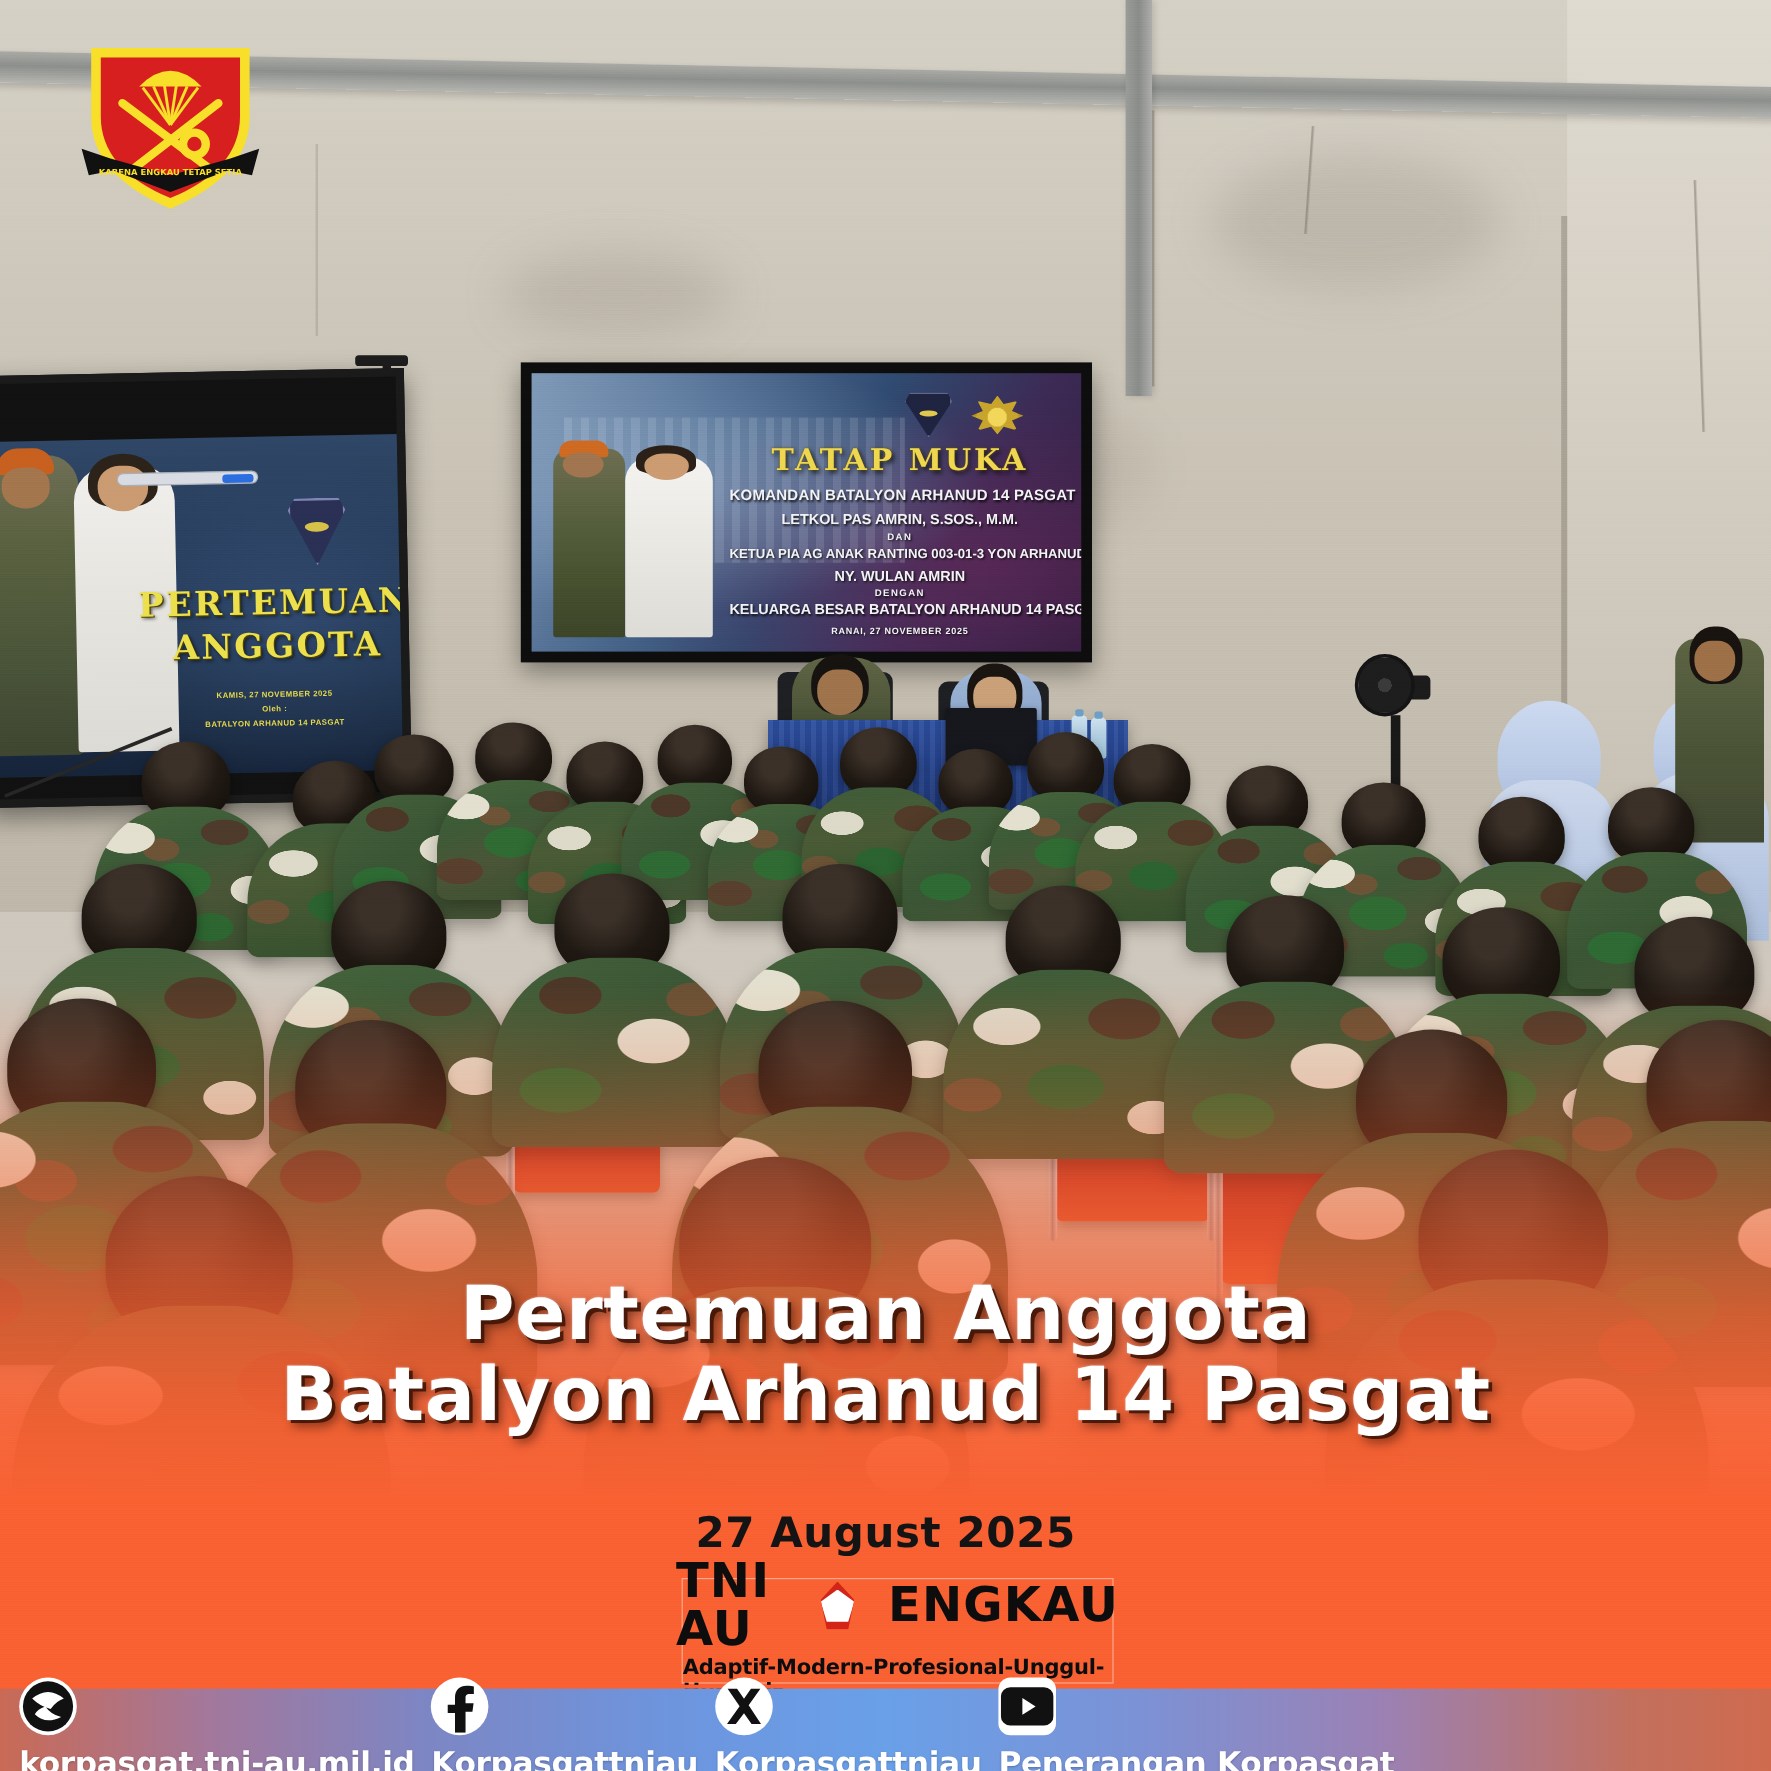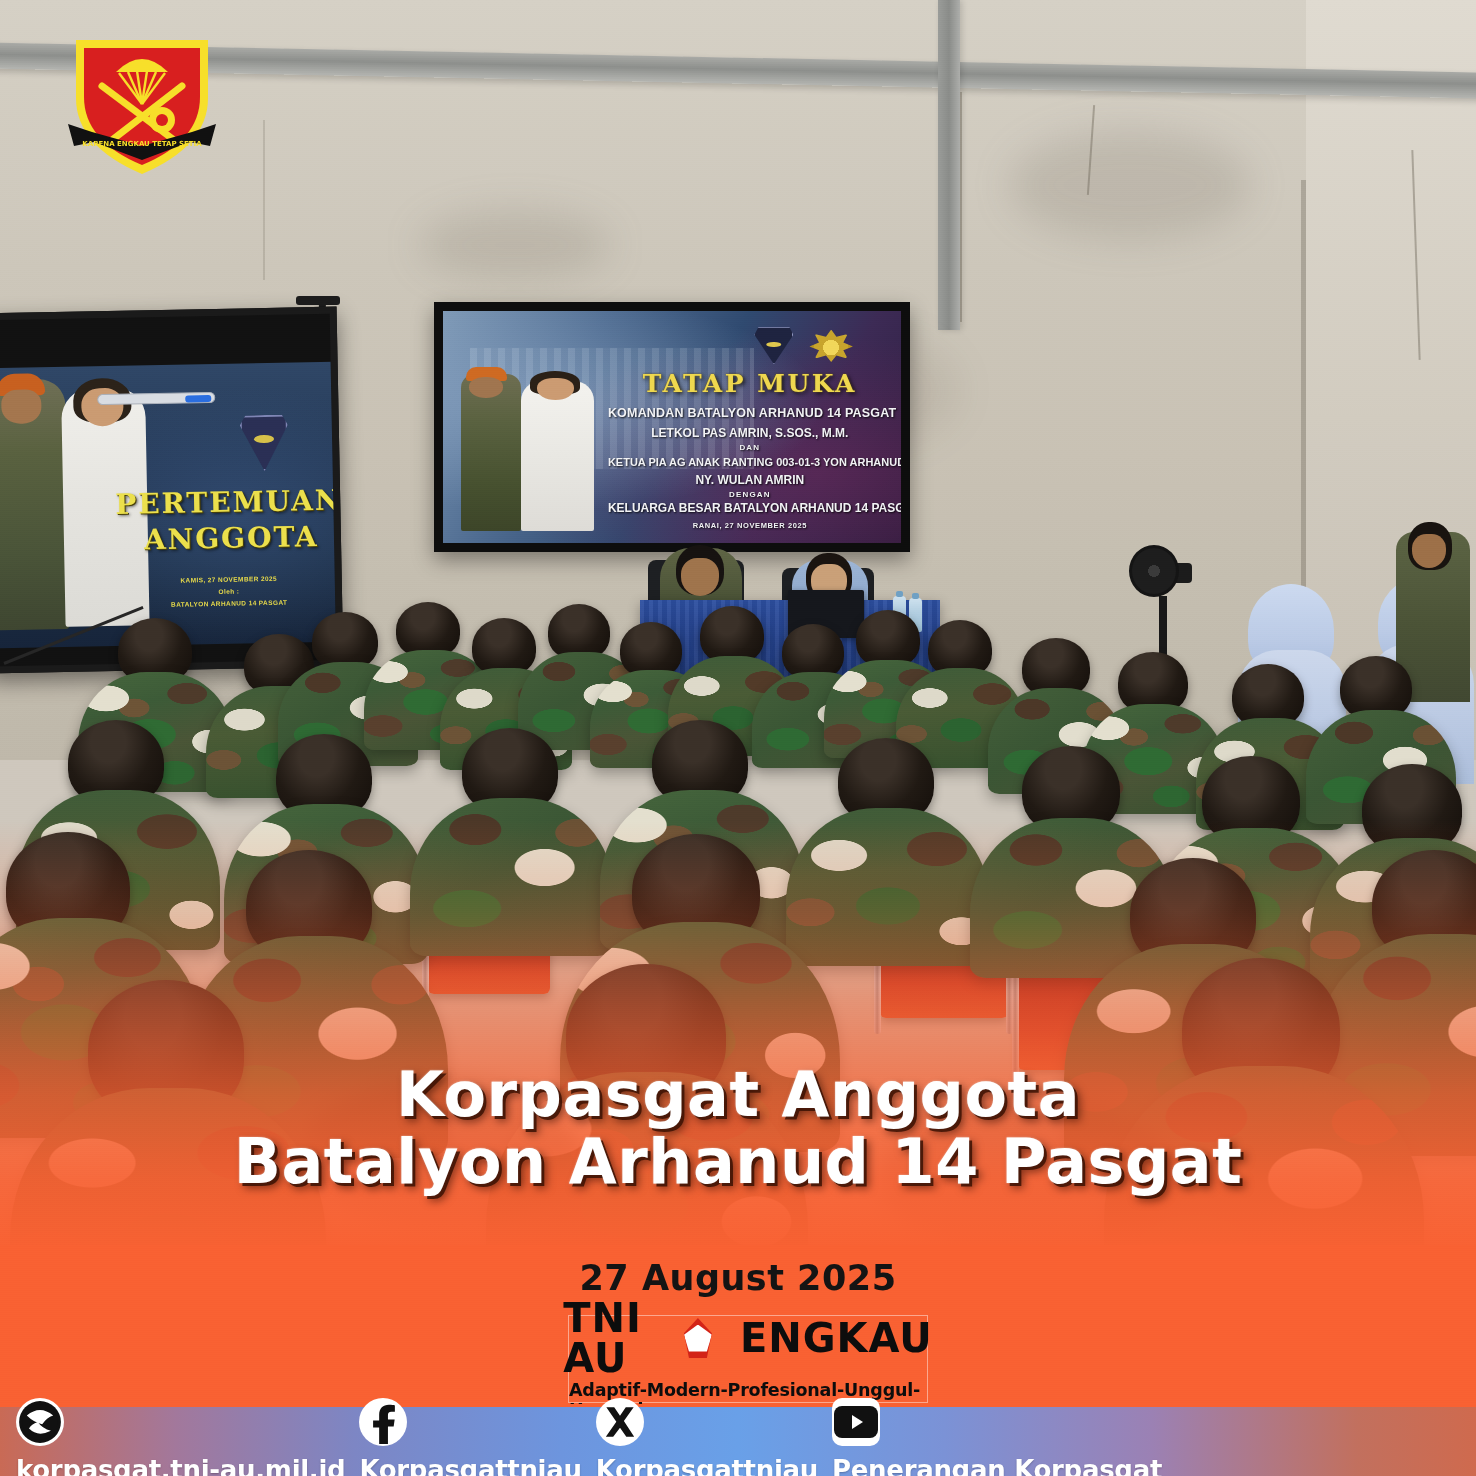--- a/index.html
+++ b/index.html
@@ -749,21 +749,21 @@
       </g>
       <circle cx="100" cy="92" r="13" fill="#f7df2a"></circle>
       <circle cx="100" cy="92" r="6" fill="#d81f1f"></circle>
 
       <path d="M6 96 L30 104 L80 118 L130 104 L154 96 L148 118 L128 114 L80 132 L32 114 L12 118 Z" fill="#111111"></path>
       <text x="80" y="118" text-anchor="middle" font-family="DejaVu Sans, sans-serif" font-size="7" font-weight="bold" fill="#f7df2a" transform="rotate(0 80 118)">KARENA ENGKAU TETAP SETIA</text>
     </svg>
   </div>
 
   <div class="title-wrap">
-    <div class="title-line">Korpasgat Anggota</div>
+    <div class="title-line">Pertemuan Anggota</div>
     <div class="title-line">Batalyon Arhanud 14 Pasgat</div>
   </div>
 
   <div class="date-line">27 August 2025</div>
 
   <div class="ampuh-box">
     <div class="ampuh-row">
       <span class="ampuh-txt">TNI AU</span>
       <span class="pentagon">
           <i></i>

